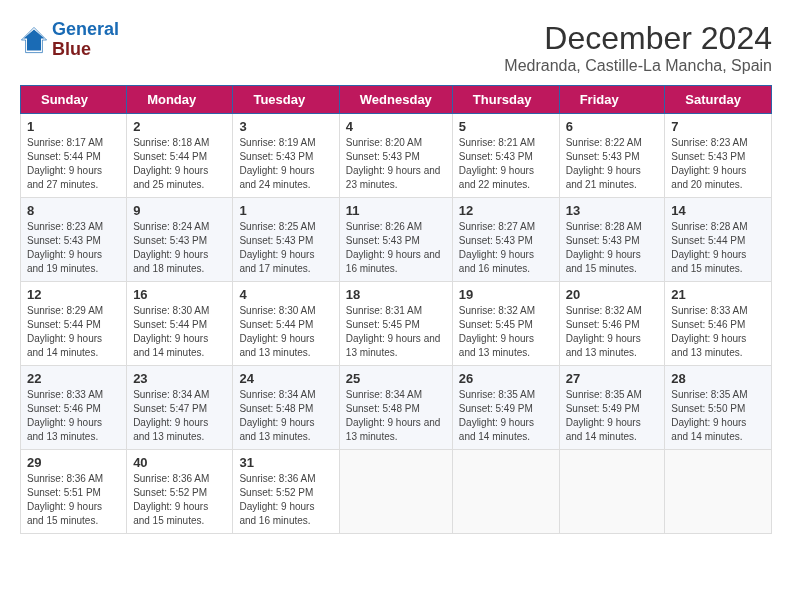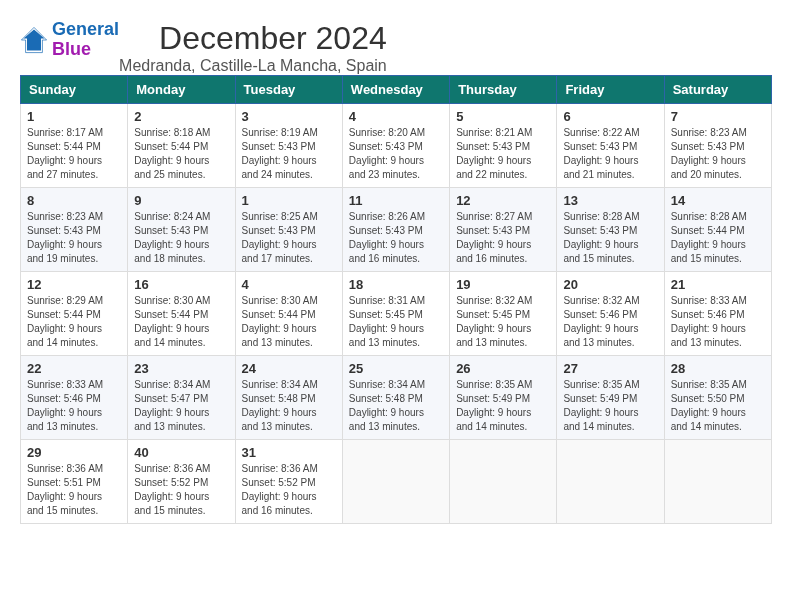--- a/index.html
+++ b/index.html
@@ -5,21 +5,23 @@
     * { box-sizing: border-box; margin: 0; padding: 0; }
     body {
       font-family: Arial, sans-serif;
       background: #fff;
       width: 792px;
       min-height: 612px;
       padding: 20px;
     }
     .header-area {
       display: flex;
+      justify-content: space-between;
       align-items: flex-start;
+      margin-bottom: 10px;
     }
     .logo {
       display: flex;
       align-items: center;
       gap: 4px;
     }
     .logo-text {
       font-size: 18px;
       font-weight: bold;
       color: #333;
@@ -43,24 +45,24 @@
     .location-title {
       font-size: 16px;
       color: #555;
     }
     .calendar-table {
       width: 100%;
       border-collapse: collapse;
       border: 1px solid #ccc;
     }
     .calendar-table th {
-      background-color: #0f766e;
+      background-color: #be185d;
       color: #fff;
       text-align: left;
-      padding: 6px 8px;
+      padding: 6px 20px;
       font-size: 13px;
       font-weight: bold;
       border: 1px solid #2d63a8;
     }
     .calendar-table td {
       vertical-align: top;
       padding: 5px 6px;
       border: 1px solid #ddd;
       font-size: 10.5px;
       color: #333;
@@ -93,21 +95,21 @@
 <body>
 
 <div class="header-area">
   <div class="logo">
     <svg class="logo-icon" viewBox="0 0 40 40">
       <polygon points="20,5 35,18 30,18 30,35 10,35 10,18 5,18" fill="#1a6bb5"></polygon>
       <polygon points="20,2 38,20 32,20 32,38 8,38 8,20 2,20" fill="none" stroke="#1a6bb5" stroke-width="1"></polygon>
     </svg>
     <div class="logo-text">
       <div><span>General</span></div>
-      <div><span style="color:#a21caf;">Blue</span></div>
+      <div><span style="color:#7f1d1d;">Blue</span></div>
     </div>
   </div>
   <div class="title-area">
     <div class="month-title">December 2024</div>
     <div class="location-title">Medranda, Castille-La Mancha, Spain</div>
   </div>
 </div>
 
 <table class="calendar-table">
   <thead>

